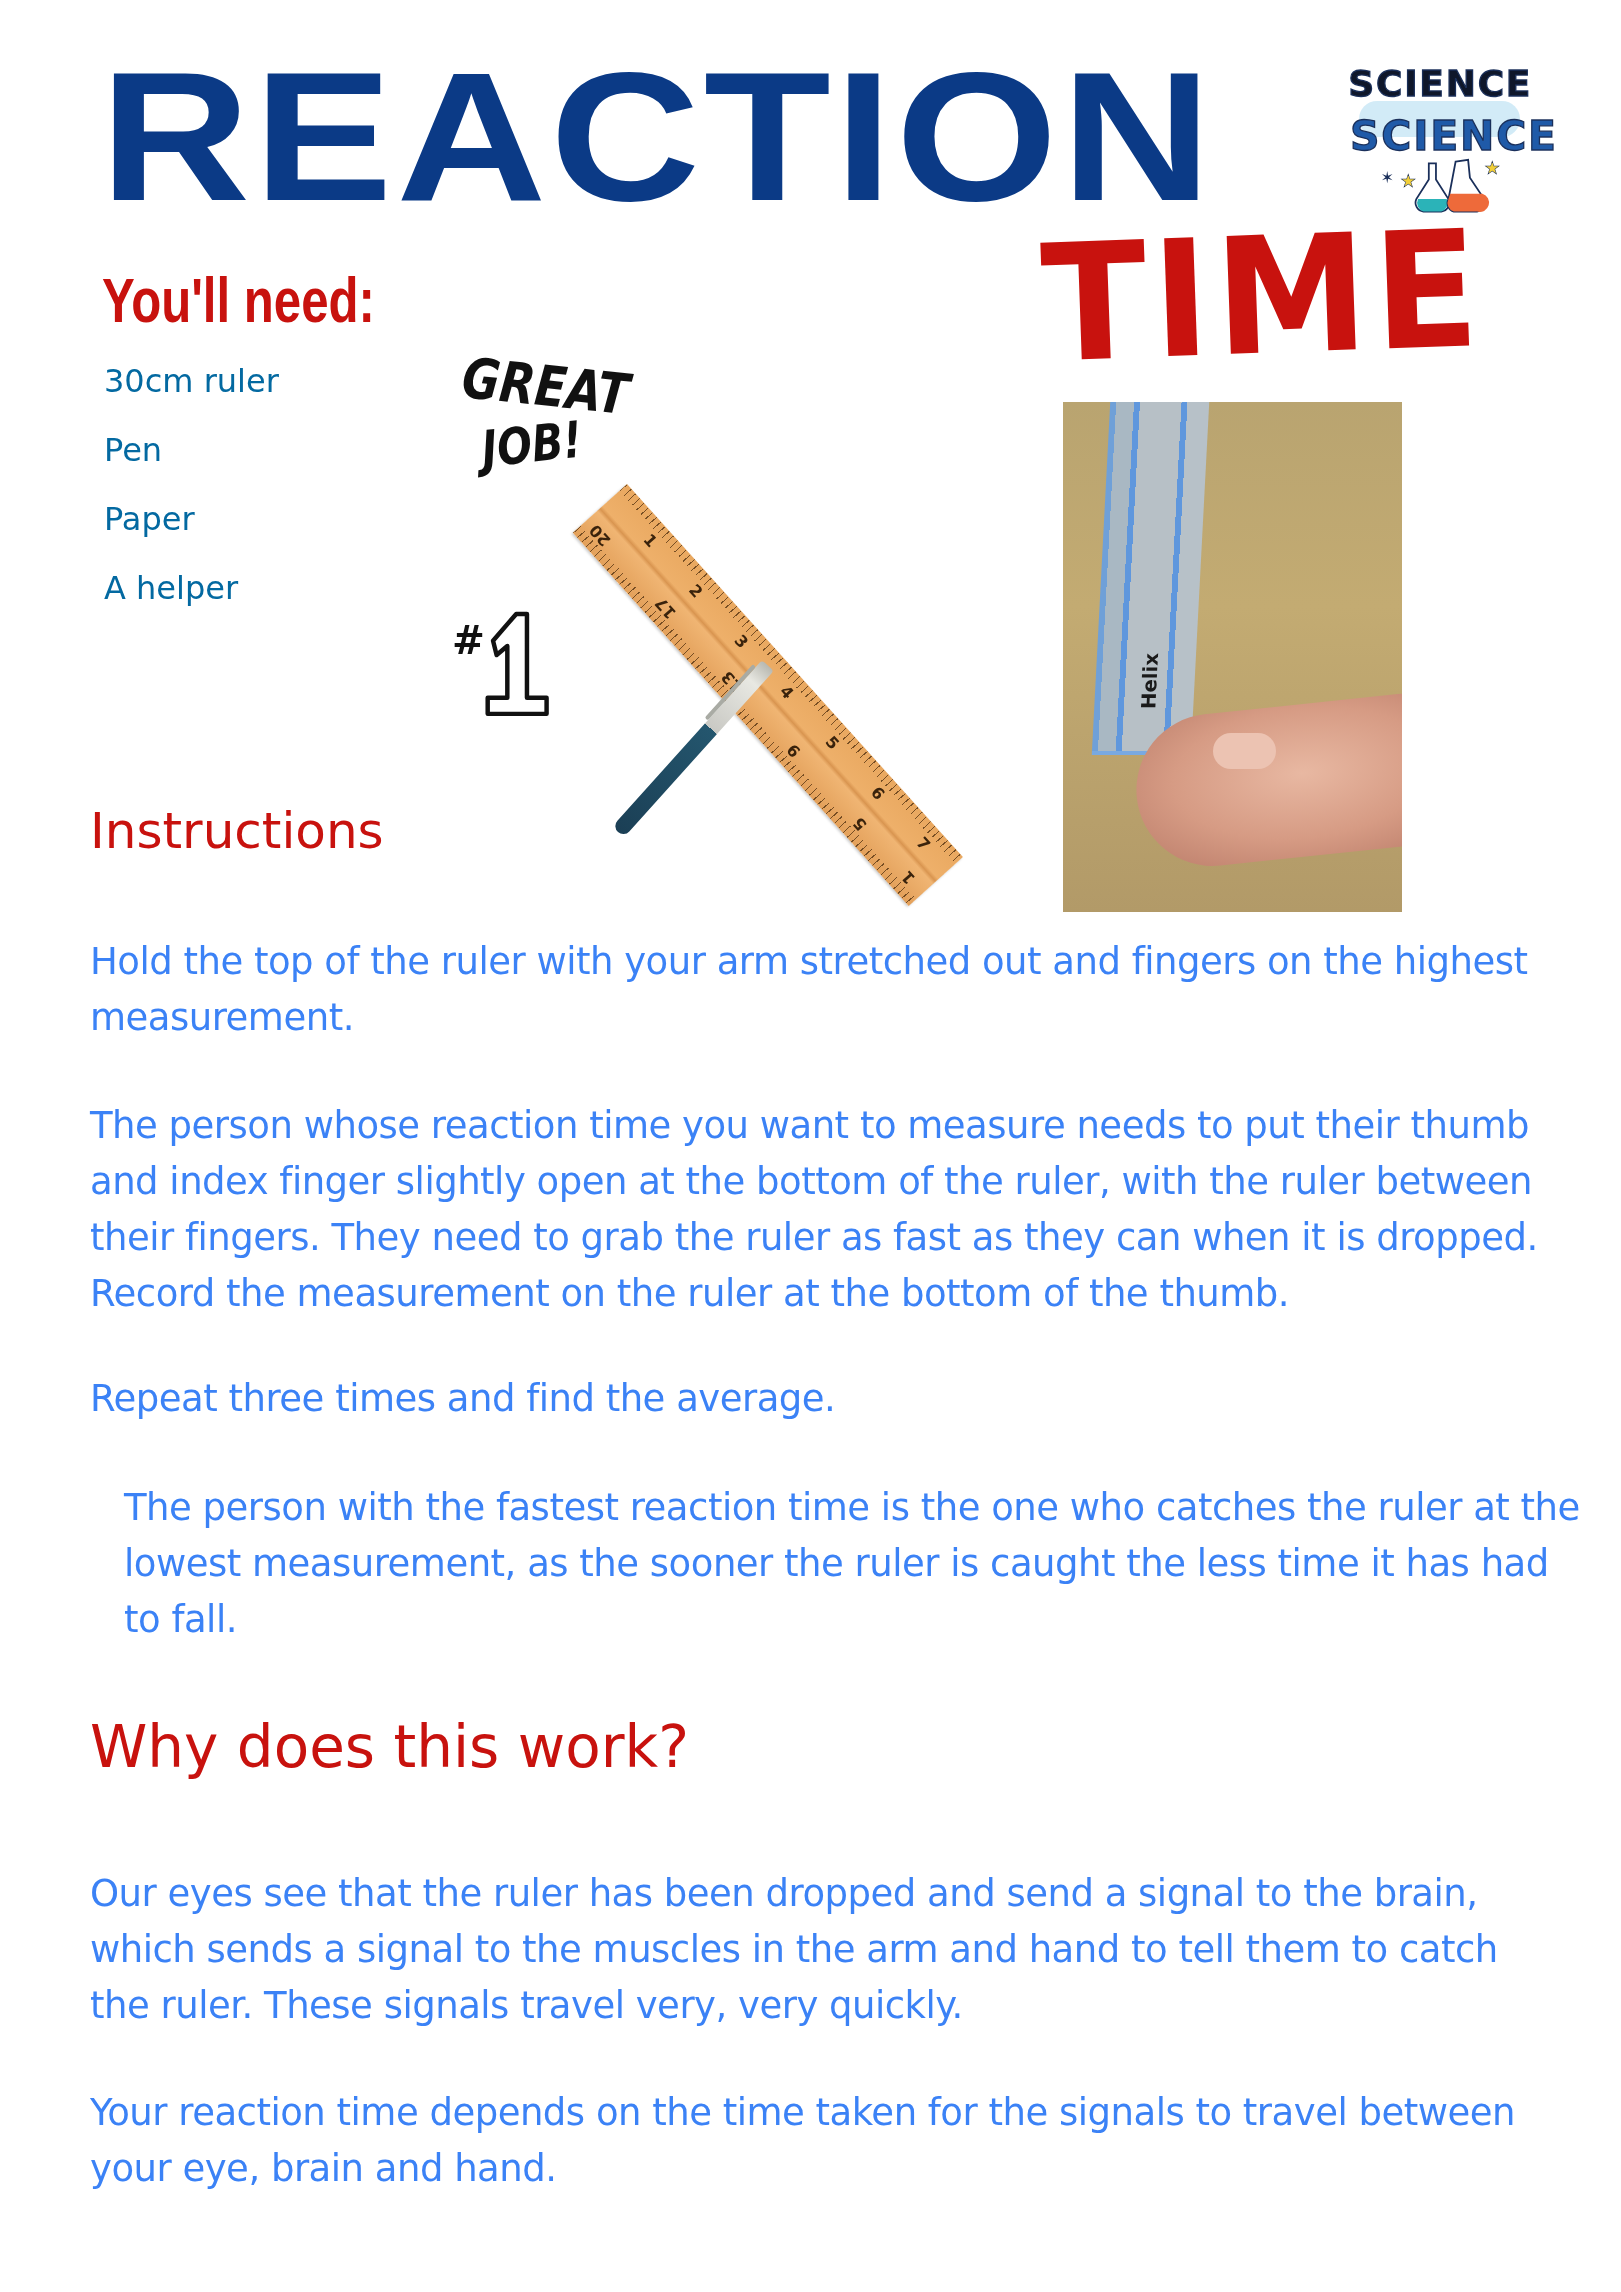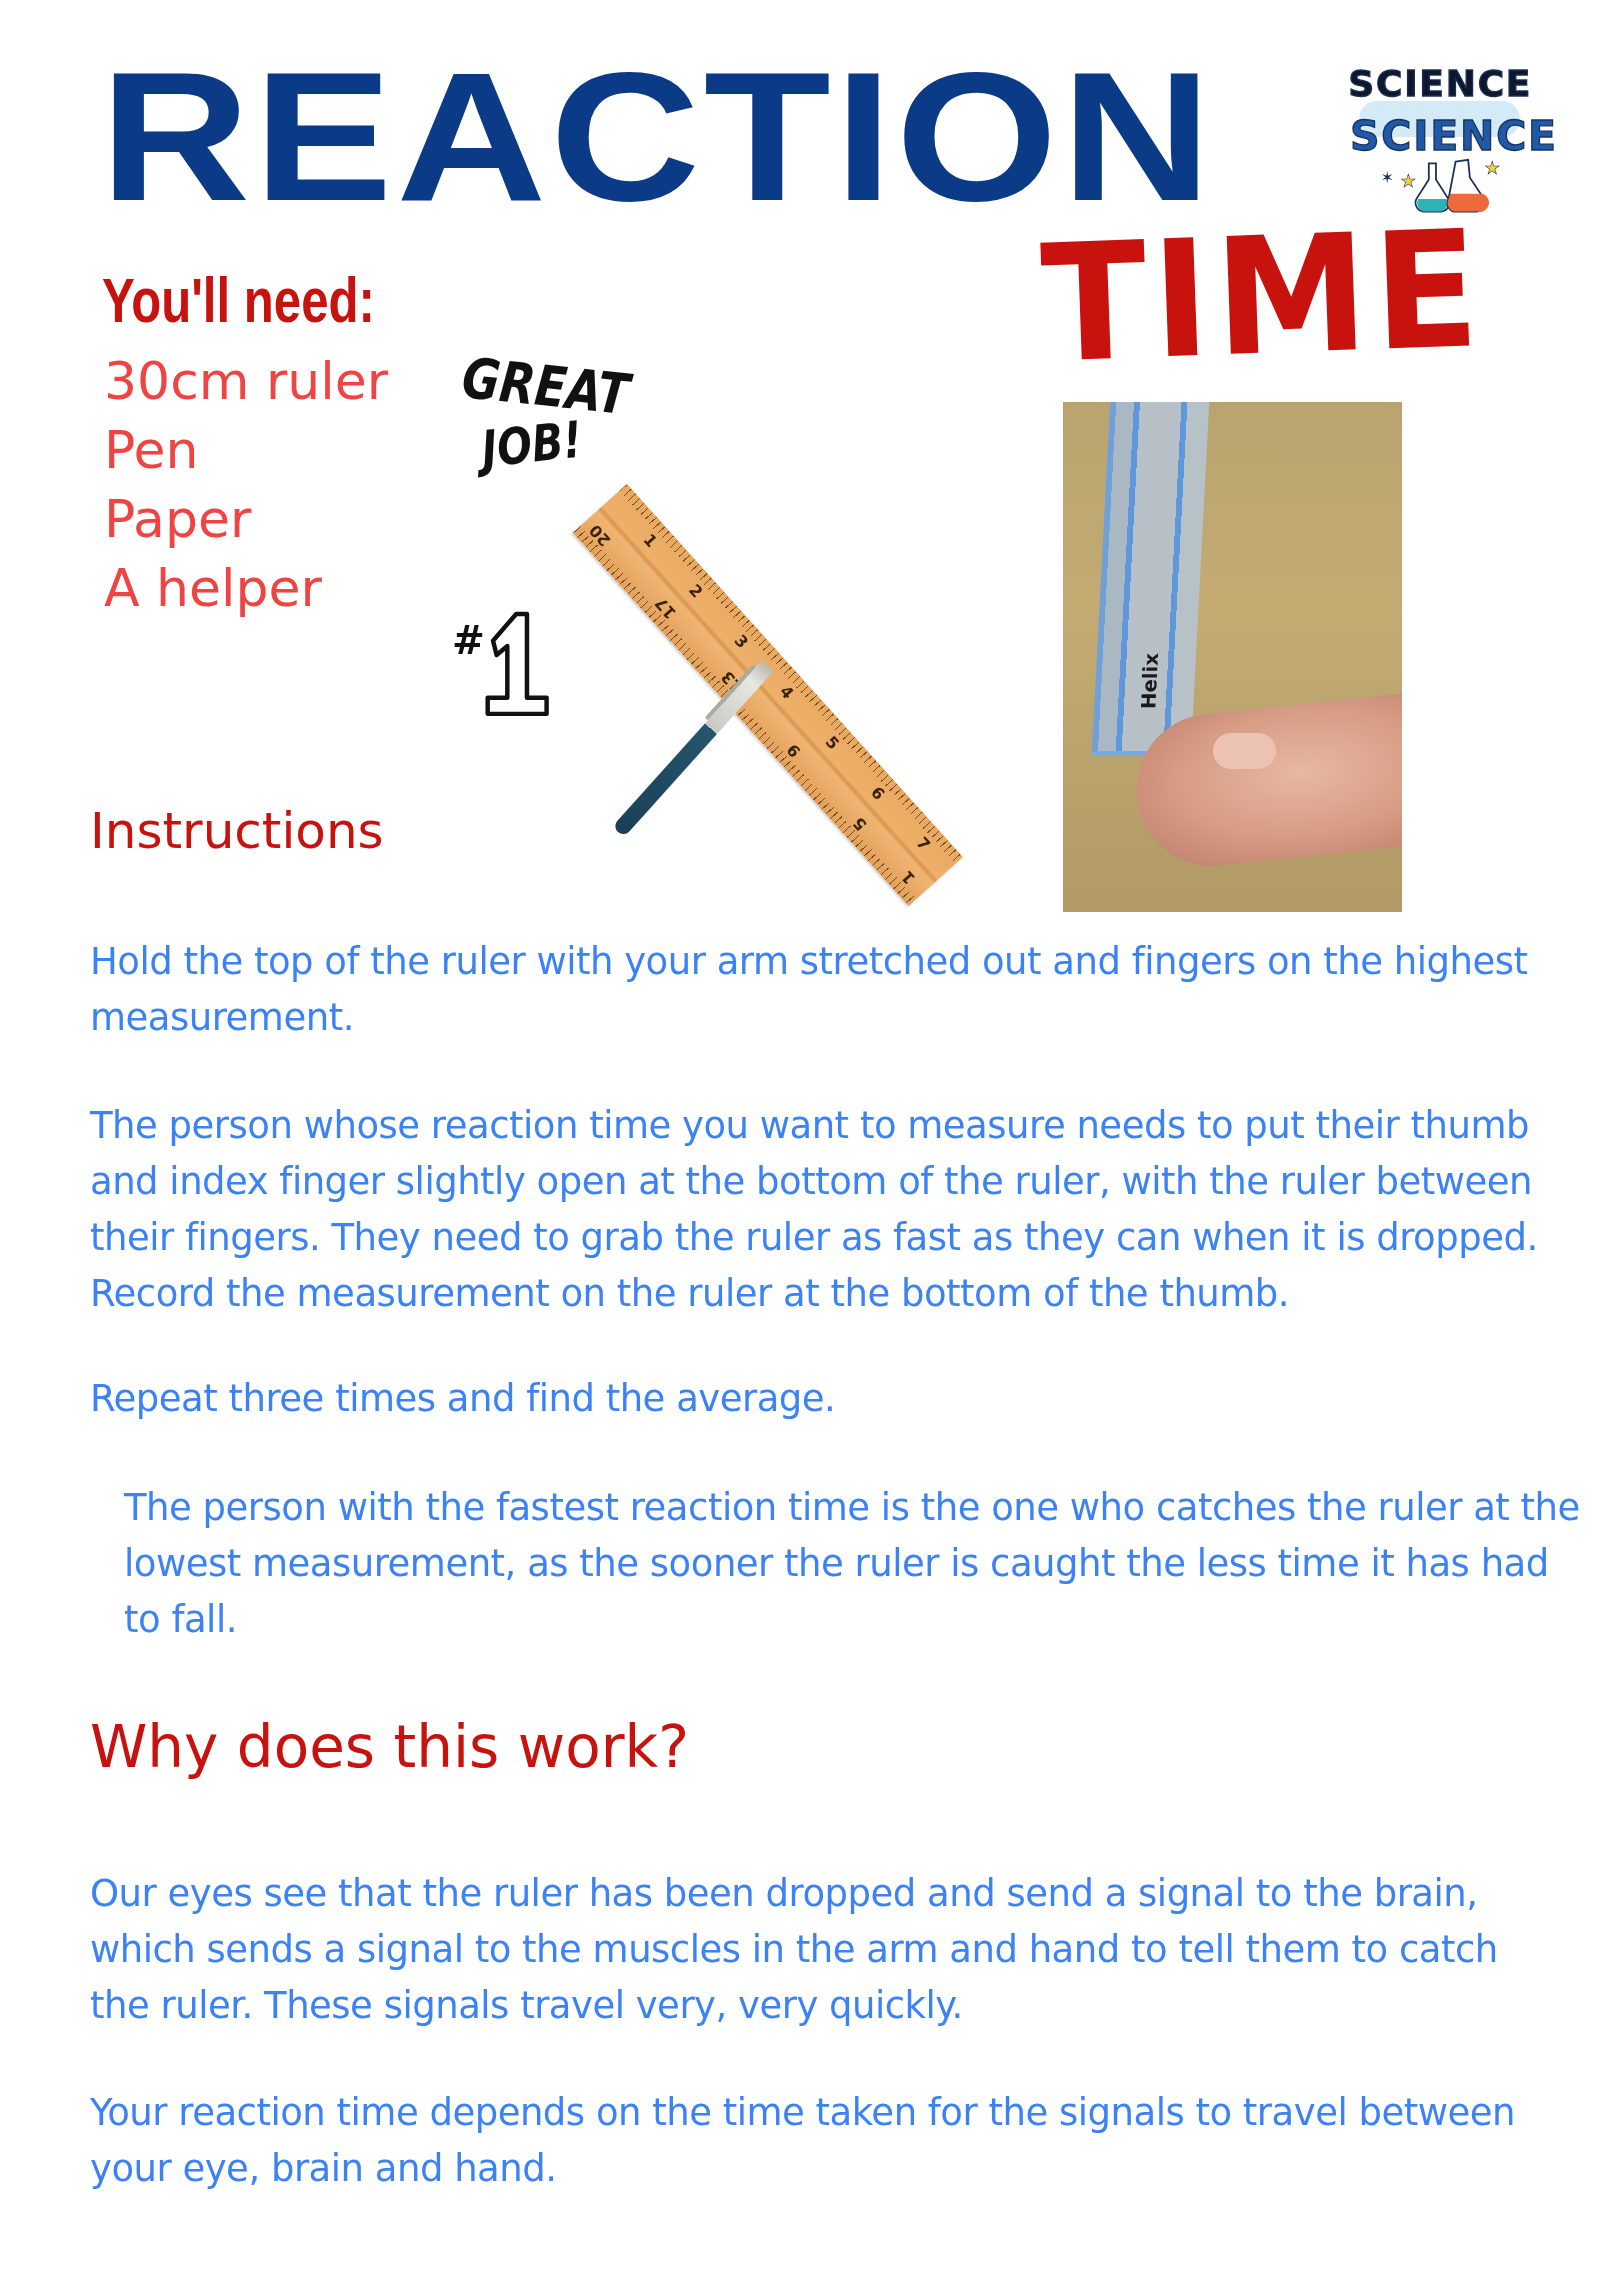--- a/index.html
+++ b/index.html
@@ -28,21 +28,21 @@
   .logo-word.l2 { left: 9px; top: 56px; font-size: 41px; }
   .logo-wash { position: absolute; left: 18px; top: 45px; width: 161px; height: 36px; background: #bfe3f4; border-radius: 18px; opacity: .7; }
 
   .need-heading {
     left: 102px; top: 269px;
     font-family: "Liberation Sans", sans-serif; font-weight: 700;
     font-size: 63px; color: #c8120e; line-height: 1;
     transform: scaleX(0.78); transform-origin: left top; white-space: nowrap;
   }
   .need-list { left: 104px; top: 347px; list-style: none; margin: 0; padding: 0; }
-  .need-list li { font-family: "DejaVu Sans", sans-serif; font-size: 52px; line-height: 69px; color: #ef4444; white-space: nowrap; }
+  .need-list li { font-family: "DejaVu Sans", sans-serif; font-size: 32px; line-height: 69px; color: #0369a1; white-space: nowrap; }
 
   .great-job { left: 466px; top: 345px; width: 179px; height: 170px; }
   .hand-text { position: absolute; font-family: "DejaVu Sans", sans-serif; font-weight: 700; font-style: italic; color: #111; white-space: nowrap; }
   .hand-text.g { left: 0; top: 0; font-size: 56px; transform: rotate(6deg) scaleX(0.82); transform-origin: left top; }
   .hand-text.j { left: 12.5px; top: 76px; font-size: 50px; transform: rotate(-6deg) scaleX(0.82); transform-origin: left top; }
 
   .number-one { left: 452px; top: 605px; width: 116px; height: 116px; }
 
   .ruler {
     left: 627px; top: 484px; width: 502px; height: 73px;

